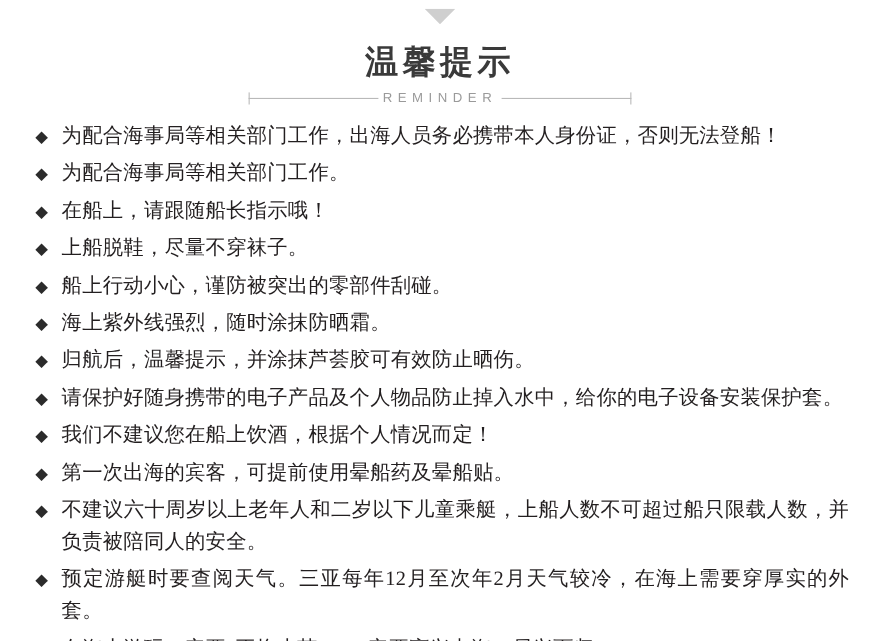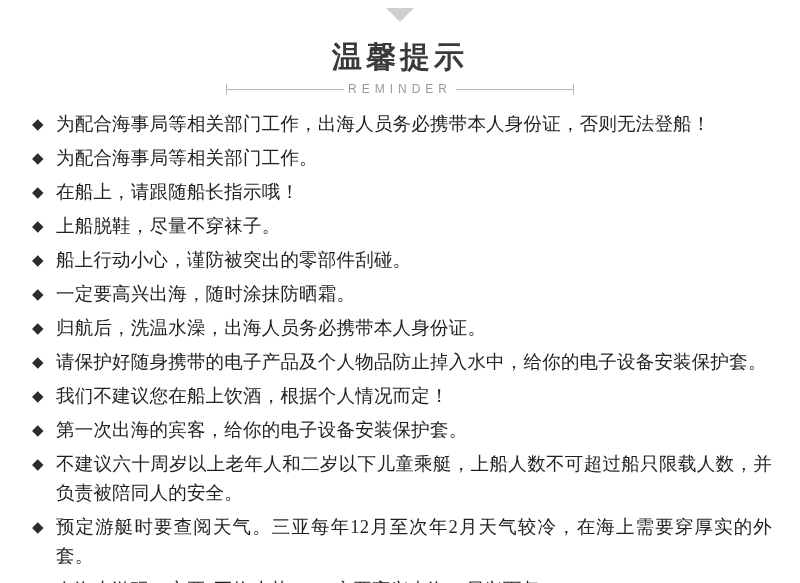--- a/index.html
+++ b/index.html
@@ -152,41 +152,41 @@
       <span class="item-text">上船脱鞋，尽量不穿袜子。</span>
     </div>
 
     <div class="item">
       <span class="bullet">◆</span>
       <span class="item-text">船上行动小心，谨防被突出的零部件刮碰。</span>
     </div>
 
     <div class="item">
       <span class="bullet">◆</span>
-      <span class="item-text">一定要高兴出海，随时涂抹防晒霜。</span>
-    </div>
-
-    <div class="item">
-      <span class="bullet">◆</span>
-      <span class="item-text">归航后，洗温水澡，出海人员务必携带本人身份证。</span>
+      <span class="item-text">海上紫外线强烈，随时涂抹防晒霜。</span>
+    </div>
+
+    <div class="item">
+      <span class="bullet">◆</span>
+      <span class="item-text">归航后，温馨提示，并涂抹芦荟胶可有效防止晒伤。</span>
     </div>
 
     <div class="item">
       <span class="bullet">◆</span>
       <span class="item-text">请保护好随身携带的电子产品及个人物品防止掉入水中，给你的电子设备安装保护套。</span>
     </div>
 
     <div class="item">
       <span class="bullet">◆</span>
       <span class="item-text">我们不建议您在船上饮酒，根据个人情况而定！</span>
     </div>
 
     <div class="item">
       <span class="bullet">◆</span>
-      <span class="item-text">第一次出海的宾客，给你的电子设备安装保护套。</span>
+      <span class="item-text">第一次出海的宾客，可提前使用晕船药及晕船贴。</span>
     </div>
 
     <div class="item">
       <span class="bullet">◆</span>
       <span class="item-text">不建议六十周岁以上老年人和二岁以下儿童乘艇，上船人数不可超过船只限载人数，并负责被陪同人的安全。</span>
     </div>
 
     <div class="item">
       <span class="bullet">◆</span>
       <span class="item-text">预定游艇时要查阅天气。三亚每年12月至次年2月天气较冷，在海上需要穿厚实的外套。</span>

